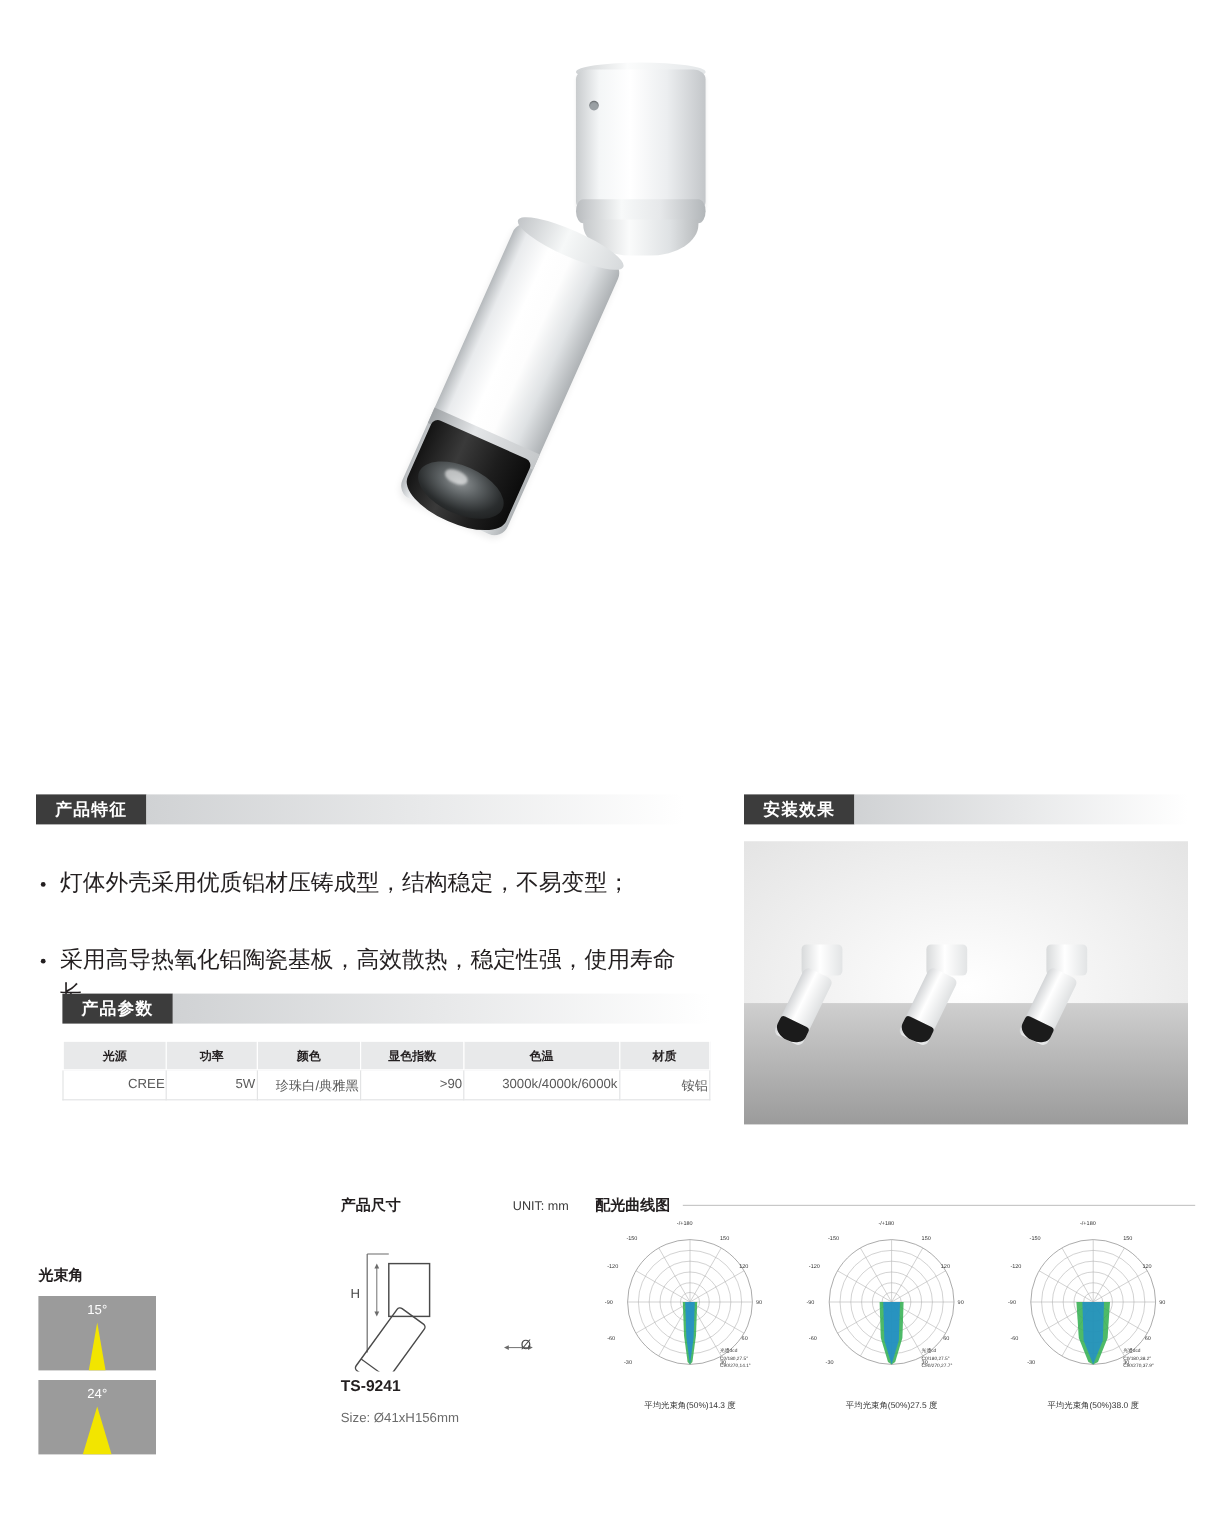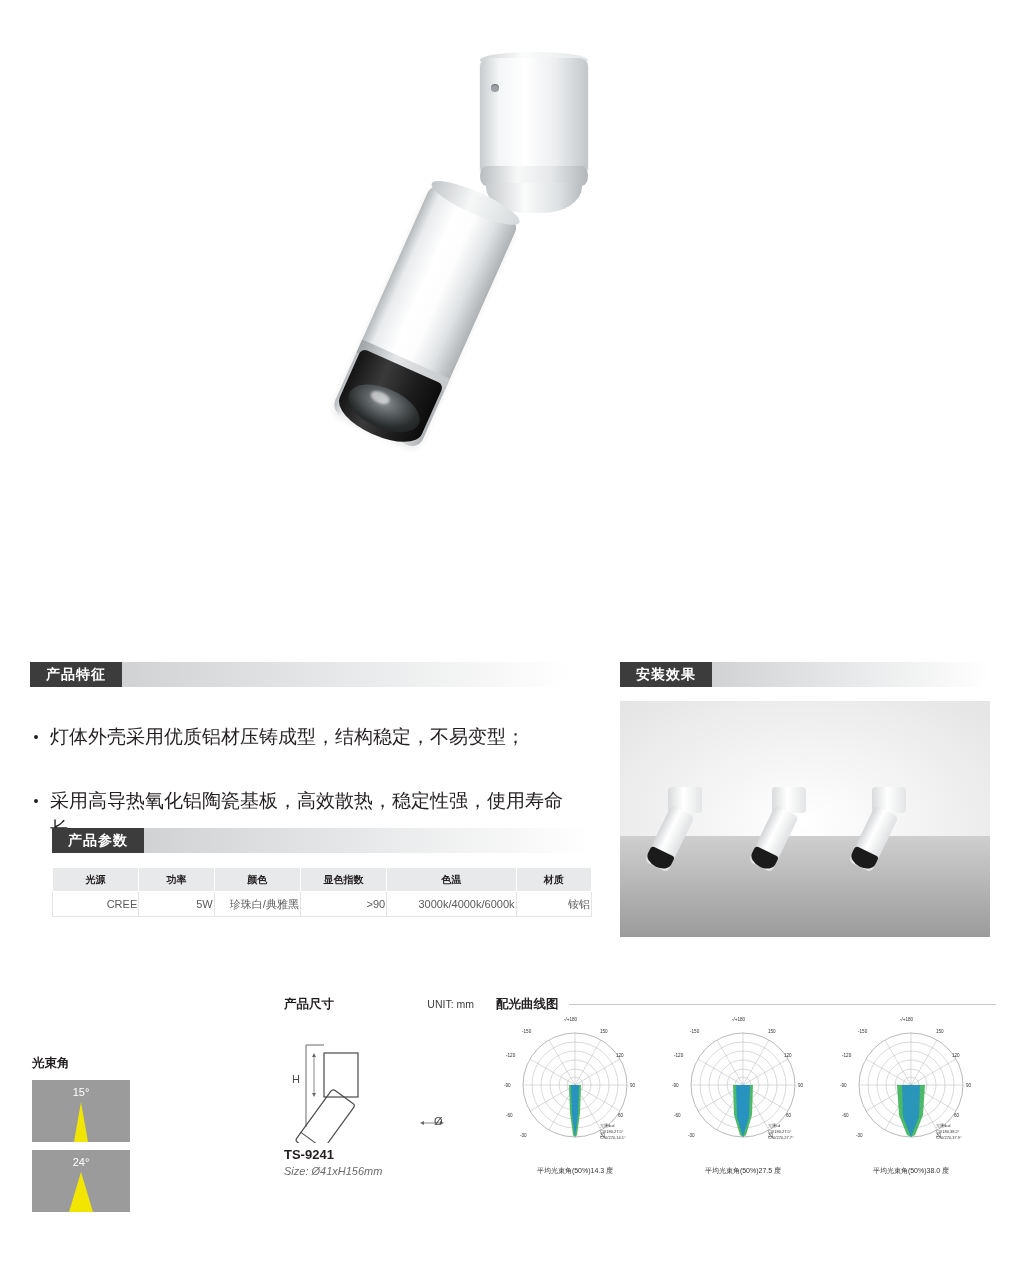--- a/index.html
+++ b/index.html
@@ -292,21 +292,21 @@
     font-size: 11px; color: #4a4a4a;
   }
   .dim-label-d {
     position: absolute; left: 150px; top: 92px;
     font-size: 11px; color: #4a4a4a;
   }
   .model-name {
     font-size: 13px; font-weight: bold; color: #231f20; margin-top: 4px;
   }
   .model-size {
-    font-size: 11px; color: #6b6b6b; margin-top: 3px; font-style: italic;
+    font-size: 11px; color: #6b6b6b; margin-top: 14px;
   }
 
   .photo-block {
     position: absolute;
     left: 496px; top: 996px;
     width: 500px;
   }
   .photo-title-bar {
     display: flex; align-items: center;  text-align: center;
   }

